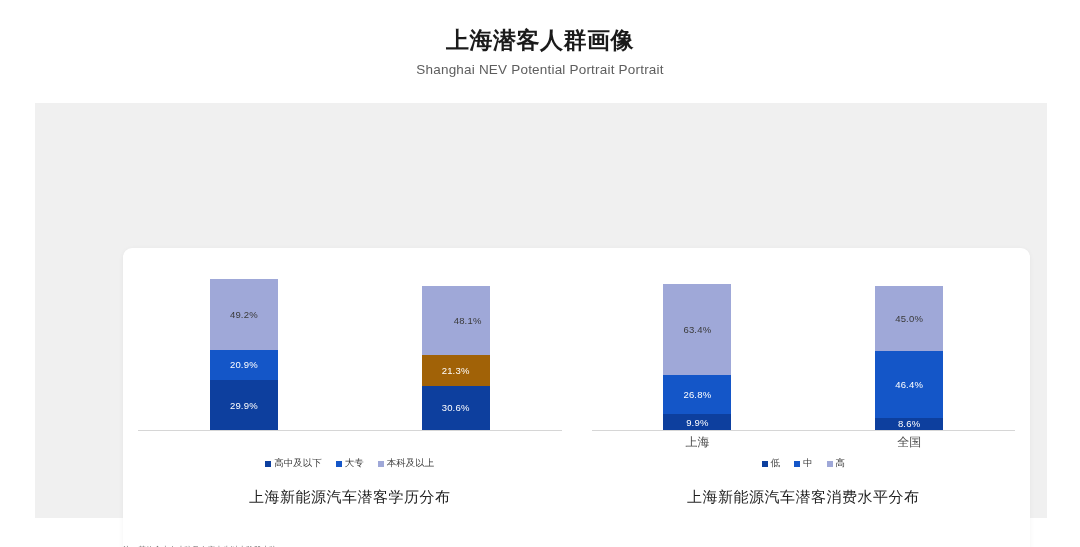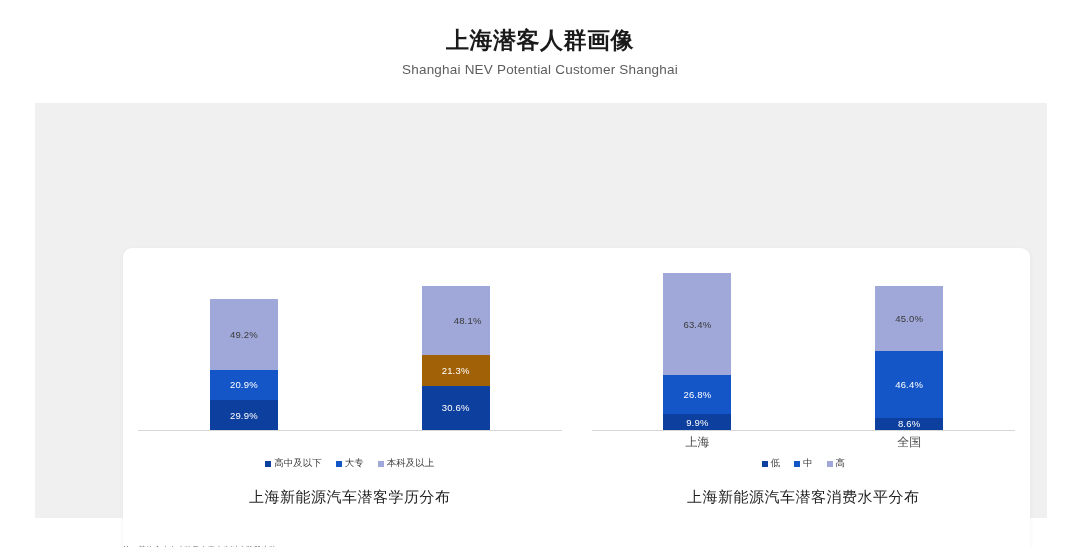--- a/index.html
+++ b/index.html
@@ -187,36 +187,36 @@
     color: #6a6a6a;
     letter-spacing: 0.2px;
     white-space: nowrap;
   }
 </style>
 </head>
 <body>
 
 <div class="page-header">
   <h1 class="page-title">上海潜客人群画像</h1>
-  <div class="page-subtitle">Shanghai NEV Potential Customer Shanghai</div>
+  <div class="page-subtitle">Shanghai NEV Potential Portrait Portrait</div>
 </div>
 
 <div class="gray-panel">
   <div class="white-card">
 
     <div class="charts-row">
 
       <div class="chart-block">
         <div class="plot-area">
           <div class="bars-wrap" id="bars-0">
               <div class="bar-col">
                 <div class="bar-stack">
                   <div class="seg light" style="height: 70.848px; background: rgb(159, 168, 216);">49.2%</div>
                   <div class="seg dark" style="height: 30.096px; background: rgb(20, 86, 200);">20.9%</div>
-                  <div class="seg dark" style="height: 30px; background: rgb(13, 63, 158);">29.9%</div>
+                  <div class="seg dark" style="height: 50px; background: rgb(13, 63, 158);">29.9%</div>
                 </div>
               </div>
               <div class="bar-col">
                 <div class="bar-stack">
                   <div class="seg light" style="height: 69.264px; background: rgb(159, 168, 216); padding-left: 24px;">48.1%</div>
                   <div class="seg dark" style="height: 30.672px; background: #a16207;">21.3%</div>
                   <div class="seg dark" style="height: 44.064px; background: rgb(13, 63, 158);">30.6%</div>
                 </div>
               </div>
             </div>
@@ -241,21 +241,21 @@
             </div>
           </div>
         <div class="chart-caption">上海新能源汽车潜客学历分布</div>
       </div>
 
       <div class="chart-block">
         <div class="plot-area">
           <div class="bars-wrap" id="bars-1">
               <div class="bar-col">
                 <div class="bar-stack">
-                  <div class="seg light" style="height: 102px; background: rgb(159, 168, 216);">63.4%</div>
+                  <div class="seg light" style="height: 91px; background: rgb(159, 168, 216);">63.4%</div>
                   <div class="seg dark" style="height: 38.592px; background: rgb(20, 86, 200);">26.8%</div>
                   <div class="seg dark" style="height: 16px; background: rgb(13, 63, 158);">9.9%</div>
                 </div>
               </div>
               <div class="bar-col">
                 <div class="bar-stack">
                   <div class="seg light" style="height: 64.8px; background: rgb(159, 168, 216);">45.0%</div>
                   <div class="seg dark" style="height: 66.816px; background: rgb(20, 86, 200);">46.4%</div>
                   <div class="seg dark" style="height: 12.384px; background: rgb(13, 63, 158);">8.6%</div>
                 </div>

